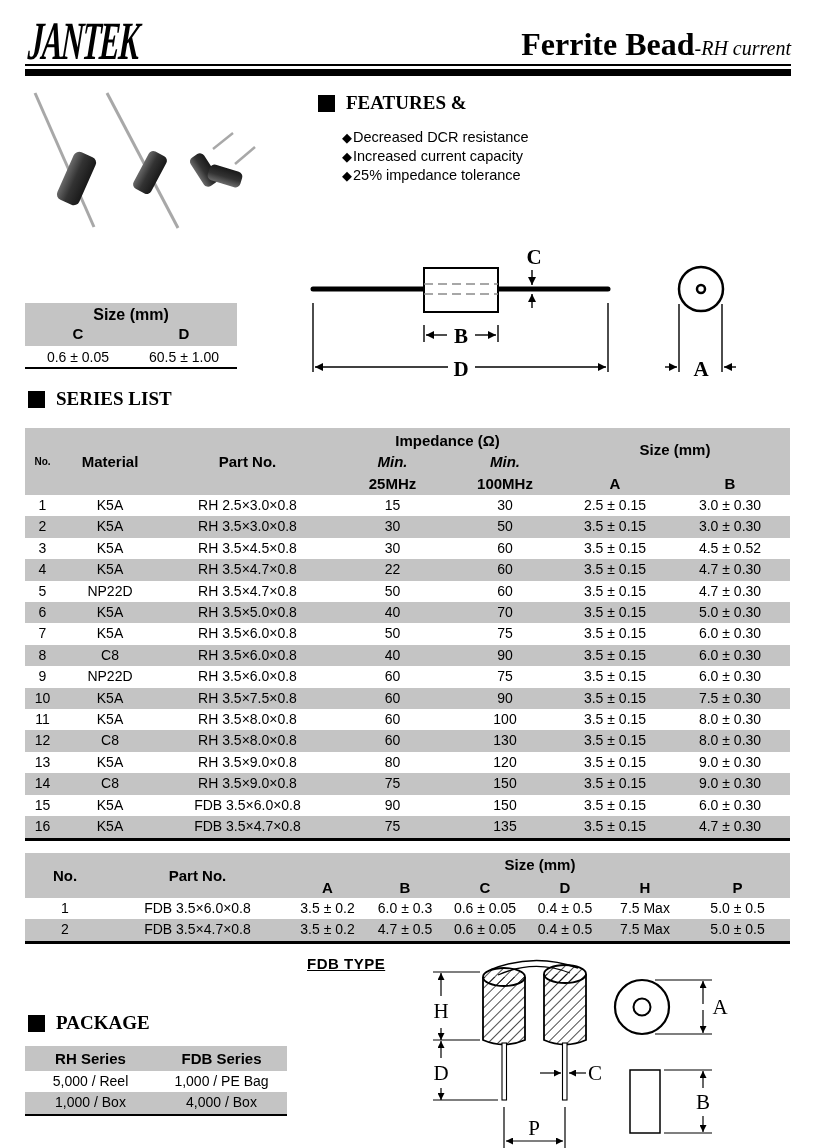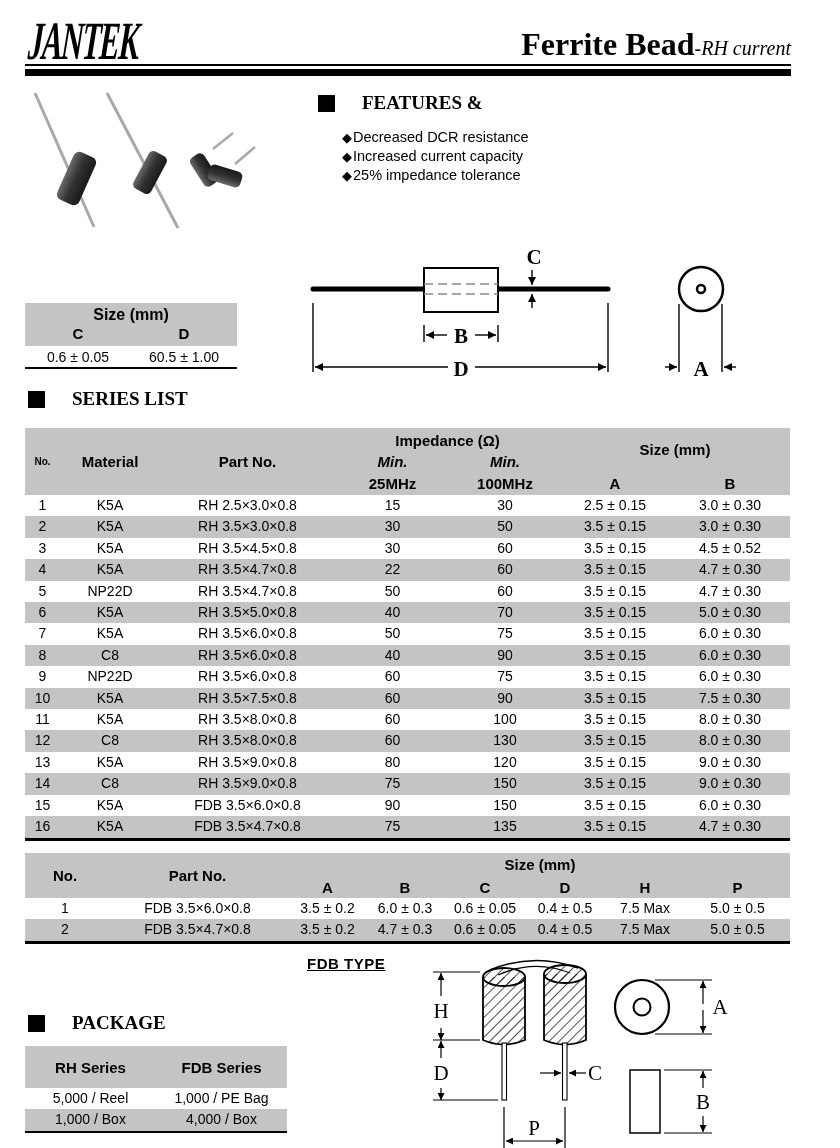--- a/index.html
+++ b/index.html
@@ -10,21 +10,21 @@
   .logo{position:absolute;left:30px;top:14px;font-family:"Liberation Serif",serif;
         font-weight:bold;font-style:italic;font-size:54px;line-height:1;
         letter-spacing:-3px;transform:scale(0.58,1.0) skewX(-6deg);transform-origin:left top;}
   .title-wrap{position:absolute;top:26px;right:49px;display:flex;align-items:baseline;white-space:nowrap;}
   .title{font-family:"Liberation Serif",serif;font-weight:bold;font-size:32px;}
   .subtitle{font-family:"Liberation Serif",serif;font-style:italic;font-size:20px;}
   .rule-thin{position:absolute;left:25px;top:64px;width:766px;height:2px;background:#000;}
   .rule-thick{position:absolute;left:25px;top:69px;width:766px;height:7px;background:#000;}
 
   
-  .section-head{position:absolute;display:flex;align-items:center;gap:27px;
+  .section-head{position:absolute;display:flex;align-items:center;gap:11px;
         font-family:"Liberation Serif",serif;font-weight:bold;font-size:19px;white-space:nowrap;}
   .sq{width:17px;height:17px;background:#000;flex:0 0 auto;}
 
   
   .features-list{position:absolute;left:342px;top:128px;font-size:14.5px;line-height:19px;}
   .feat{display:flex;align-items:center;}
   .diamond{font-size:13px;margin-right:1px;}
 
   
   .dimtab{position:absolute;left:25px;top:303px;width:212px;border-bottom:2px solid #000;}
@@ -42,21 +42,21 @@
   table.dtab tr.shade td{background:#c4c4c4;}
   .series{left:25px;top:428px;width:765px;border-bottom:3px solid #000;}
   .series thead tr:nth-child(1) th{height:24px;}
   .series thead tr:nth-child(2) th{height:19px;font-style:italic;}
   .series thead tr:nth-child(3) th{height:24px;}
   .series th.noh{font-size:10px;}
   .fdbt{left:25px;top:853px;width:765px;border-bottom:3px solid #000;}
   .fdbt thead tr:nth-child(1) th{height:23px;}
   .fdbt thead tr:nth-child(2) th{height:22px;}
   .pkg{left:25px;top:1046px;width:262px;border-bottom:2px solid #000;}
-  .pkg thead th{height:42px;}
+  .pkg thead th{height:25px;}
   .pkg td{height:23px;line-height:23px;}
 
   .fdb-label{position:absolute;left:307px;top:955px;font-size:15px;font-weight:bold;letter-spacing:0.5px;text-decoration:underline;}
   .abs{position:absolute;}
   svg text{font-family:"Liberation Serif",serif;}
 </style>
 </head>
 <body>
 
 <div class="page">
@@ -385,21 +385,21 @@
           <td>6.0 ± 0.3</td>
           <td>0.6 ± 0.05</td>
           <td>0.4 ± 0.5</td>
           <td>7.5 Max</td>
           <td>5.0 ± 0.5</td>
         </tr>
         <tr class="shade">
           <td>2</td>
           <td>FDB 3.5×4.7×0.8</td>
           <td>3.5 ± 0.2</td>
-          <td>4.7 ± 0.3</td>
+          <td>4.7 ± 0.5</td>
           <td>0.6 ± 0.05</td>
           <td>0.4 ± 0.5</td>
           <td>7.5 Max</td>
           <td>5.0 ± 0.5</td>
         </tr>
       </tbody>
   </table>
 
   <div class="fdb-label">FDB TYPE</div>
   <svg class="abs" style="left:420px;top:952px" width="310" height="196" viewBox="0 0 310 196">

